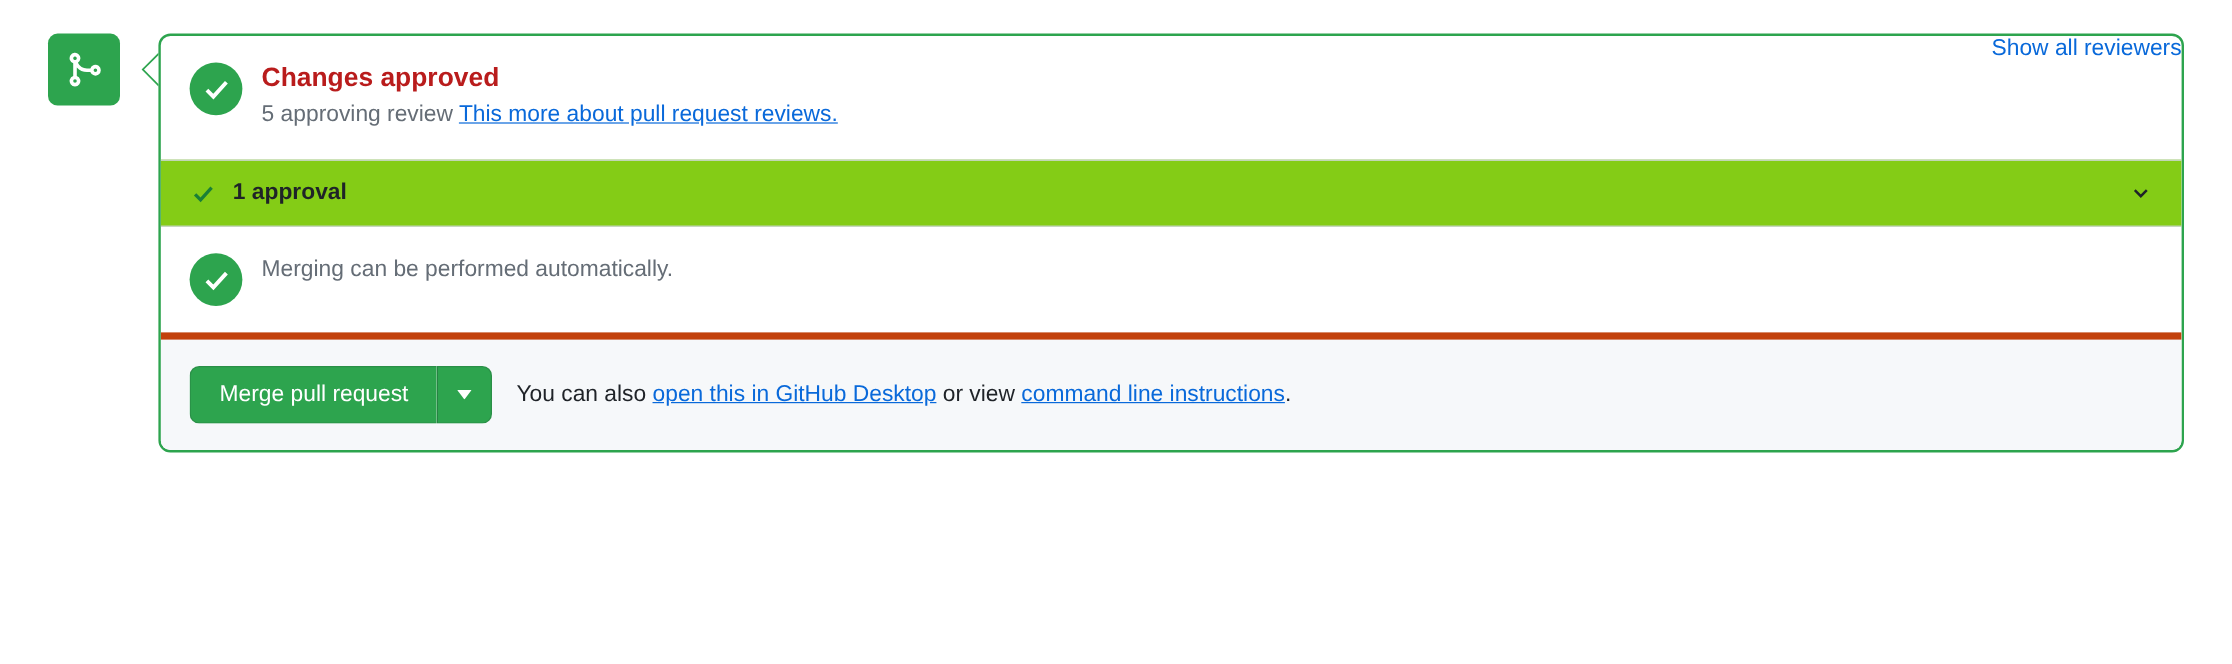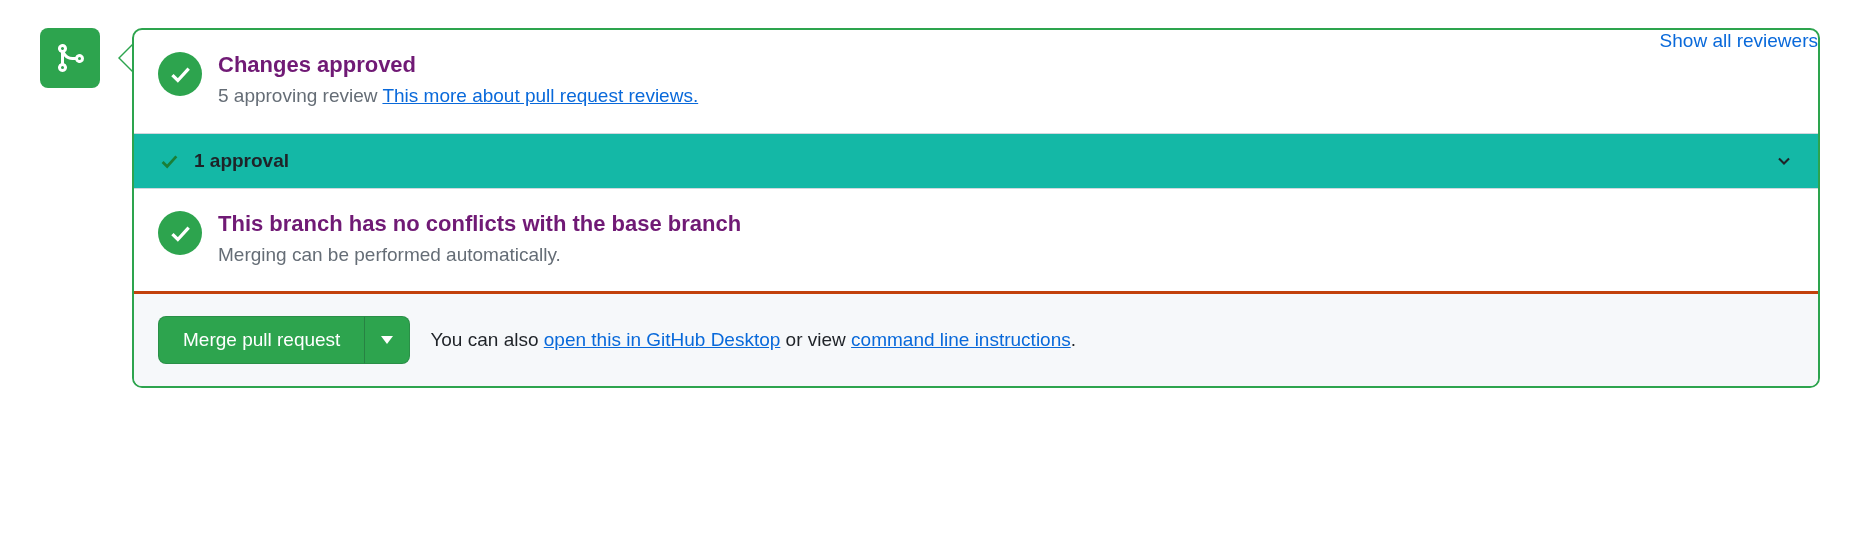--- a/index.html
+++ b/index.html
@@ -86,21 +86,21 @@
       stroke: #ffffff;
       stroke-width: 3;
       fill: none;
     }
     .section-content {
       flex: 1;
     }
     .section-content h3 {
       font-size: 22px;
       font-weight: 600;
-      color: #701a75;
+      color: #b91c1c;
       margin-bottom: 4px;
     }
     .section-content p {
       font-size: 19px;
       color: #656d76;
       line-height: 1.5;
     }
     .section-content a {
       color: #0969da;
       text-decoration: underline;
@@ -108,21 +108,21 @@
     .show-reviewers {
       position: absolute;
       right: 0;
       top: 0;
       color: #0969da;
       font-size: 19px;
       text-decoration: none;
       cursor: pointer;
     }
     .approval-row {
-      background: #14b8a6;
+      background: #84cc16;
       border-top: 1px solid #d0d7de;
       border-bottom: 1px solid #d0d7de;
       padding: 16px 24px;
       display: flex;
       align-items: center;
       justify-content: space-between;
       cursor: pointer;
     }
     .approval-row-left {
       display: flex;
@@ -147,21 +147,21 @@
     }
     .chevron-down svg {
       width: 100%;
       height: 100%;
       stroke: #1f2328;
       stroke-width: 2.5;
       fill: none;
     }
     .merge-footer {
       background: #f6f8fa;
-      border-top: 3px solid #c2410c;
+      border-top: 6px solid #c2410c;
       padding: 22px 24px;
       display: flex;
       align-items: center;
       gap: 20px;
       flex-wrap: wrap;
     }
     .btn-group {
       display: flex;
     }
     .btn-merge {
@@ -243,21 +243,20 @@
       </div>
     </div>
 
     <div class="section section-top">
       <div class="check-circle">
         <svg viewBox="0 0 24 24">
             <polyline points="5 13 10 18 20 7"></polyline>
           </svg>
       </div>
       <div class="section-content">
-        <h3>This branch has no conflicts with the base branch</h3>
         <p>Merging can be performed automatically.</p>
       </div>
     </div>
 
     <div class="merge-footer">
       <div class="btn-group">
         <button class="btn-merge">Merge pull request</button>
         <button class="btn-dropdown">
           <svg viewBox="0 0 12 8">
               <path d="M0 0 L12 0 L6 8 Z"></path>

